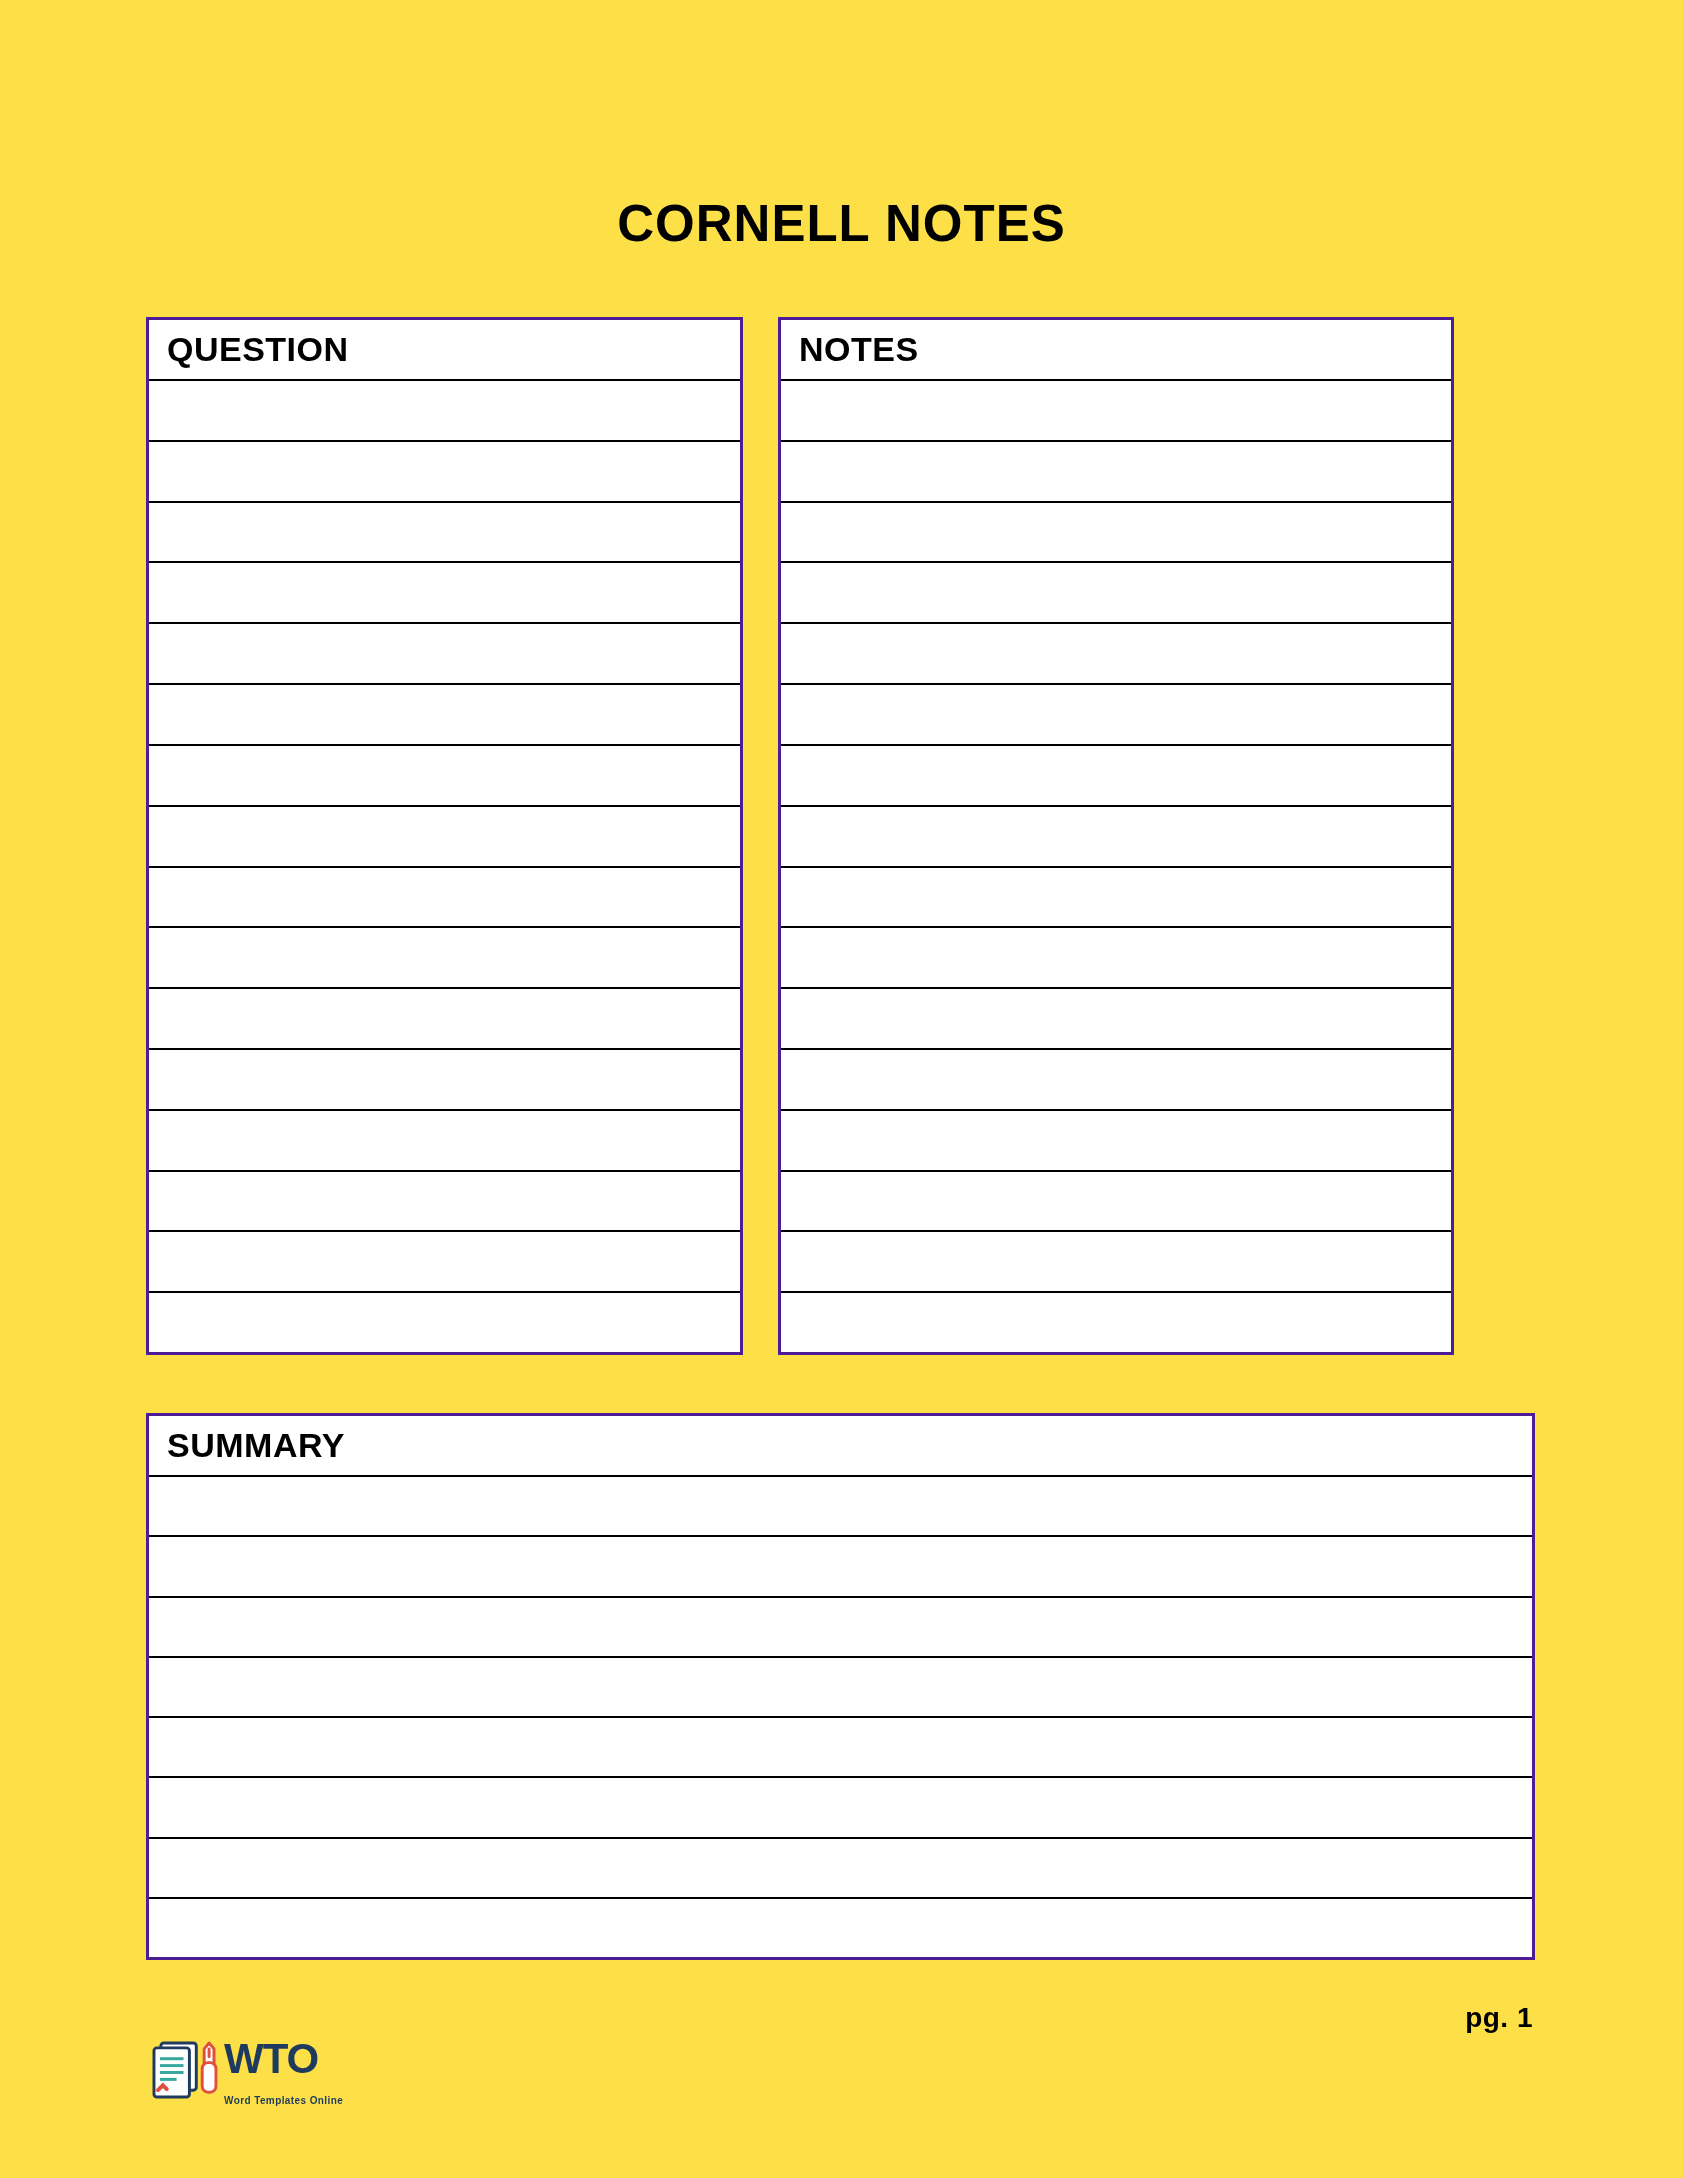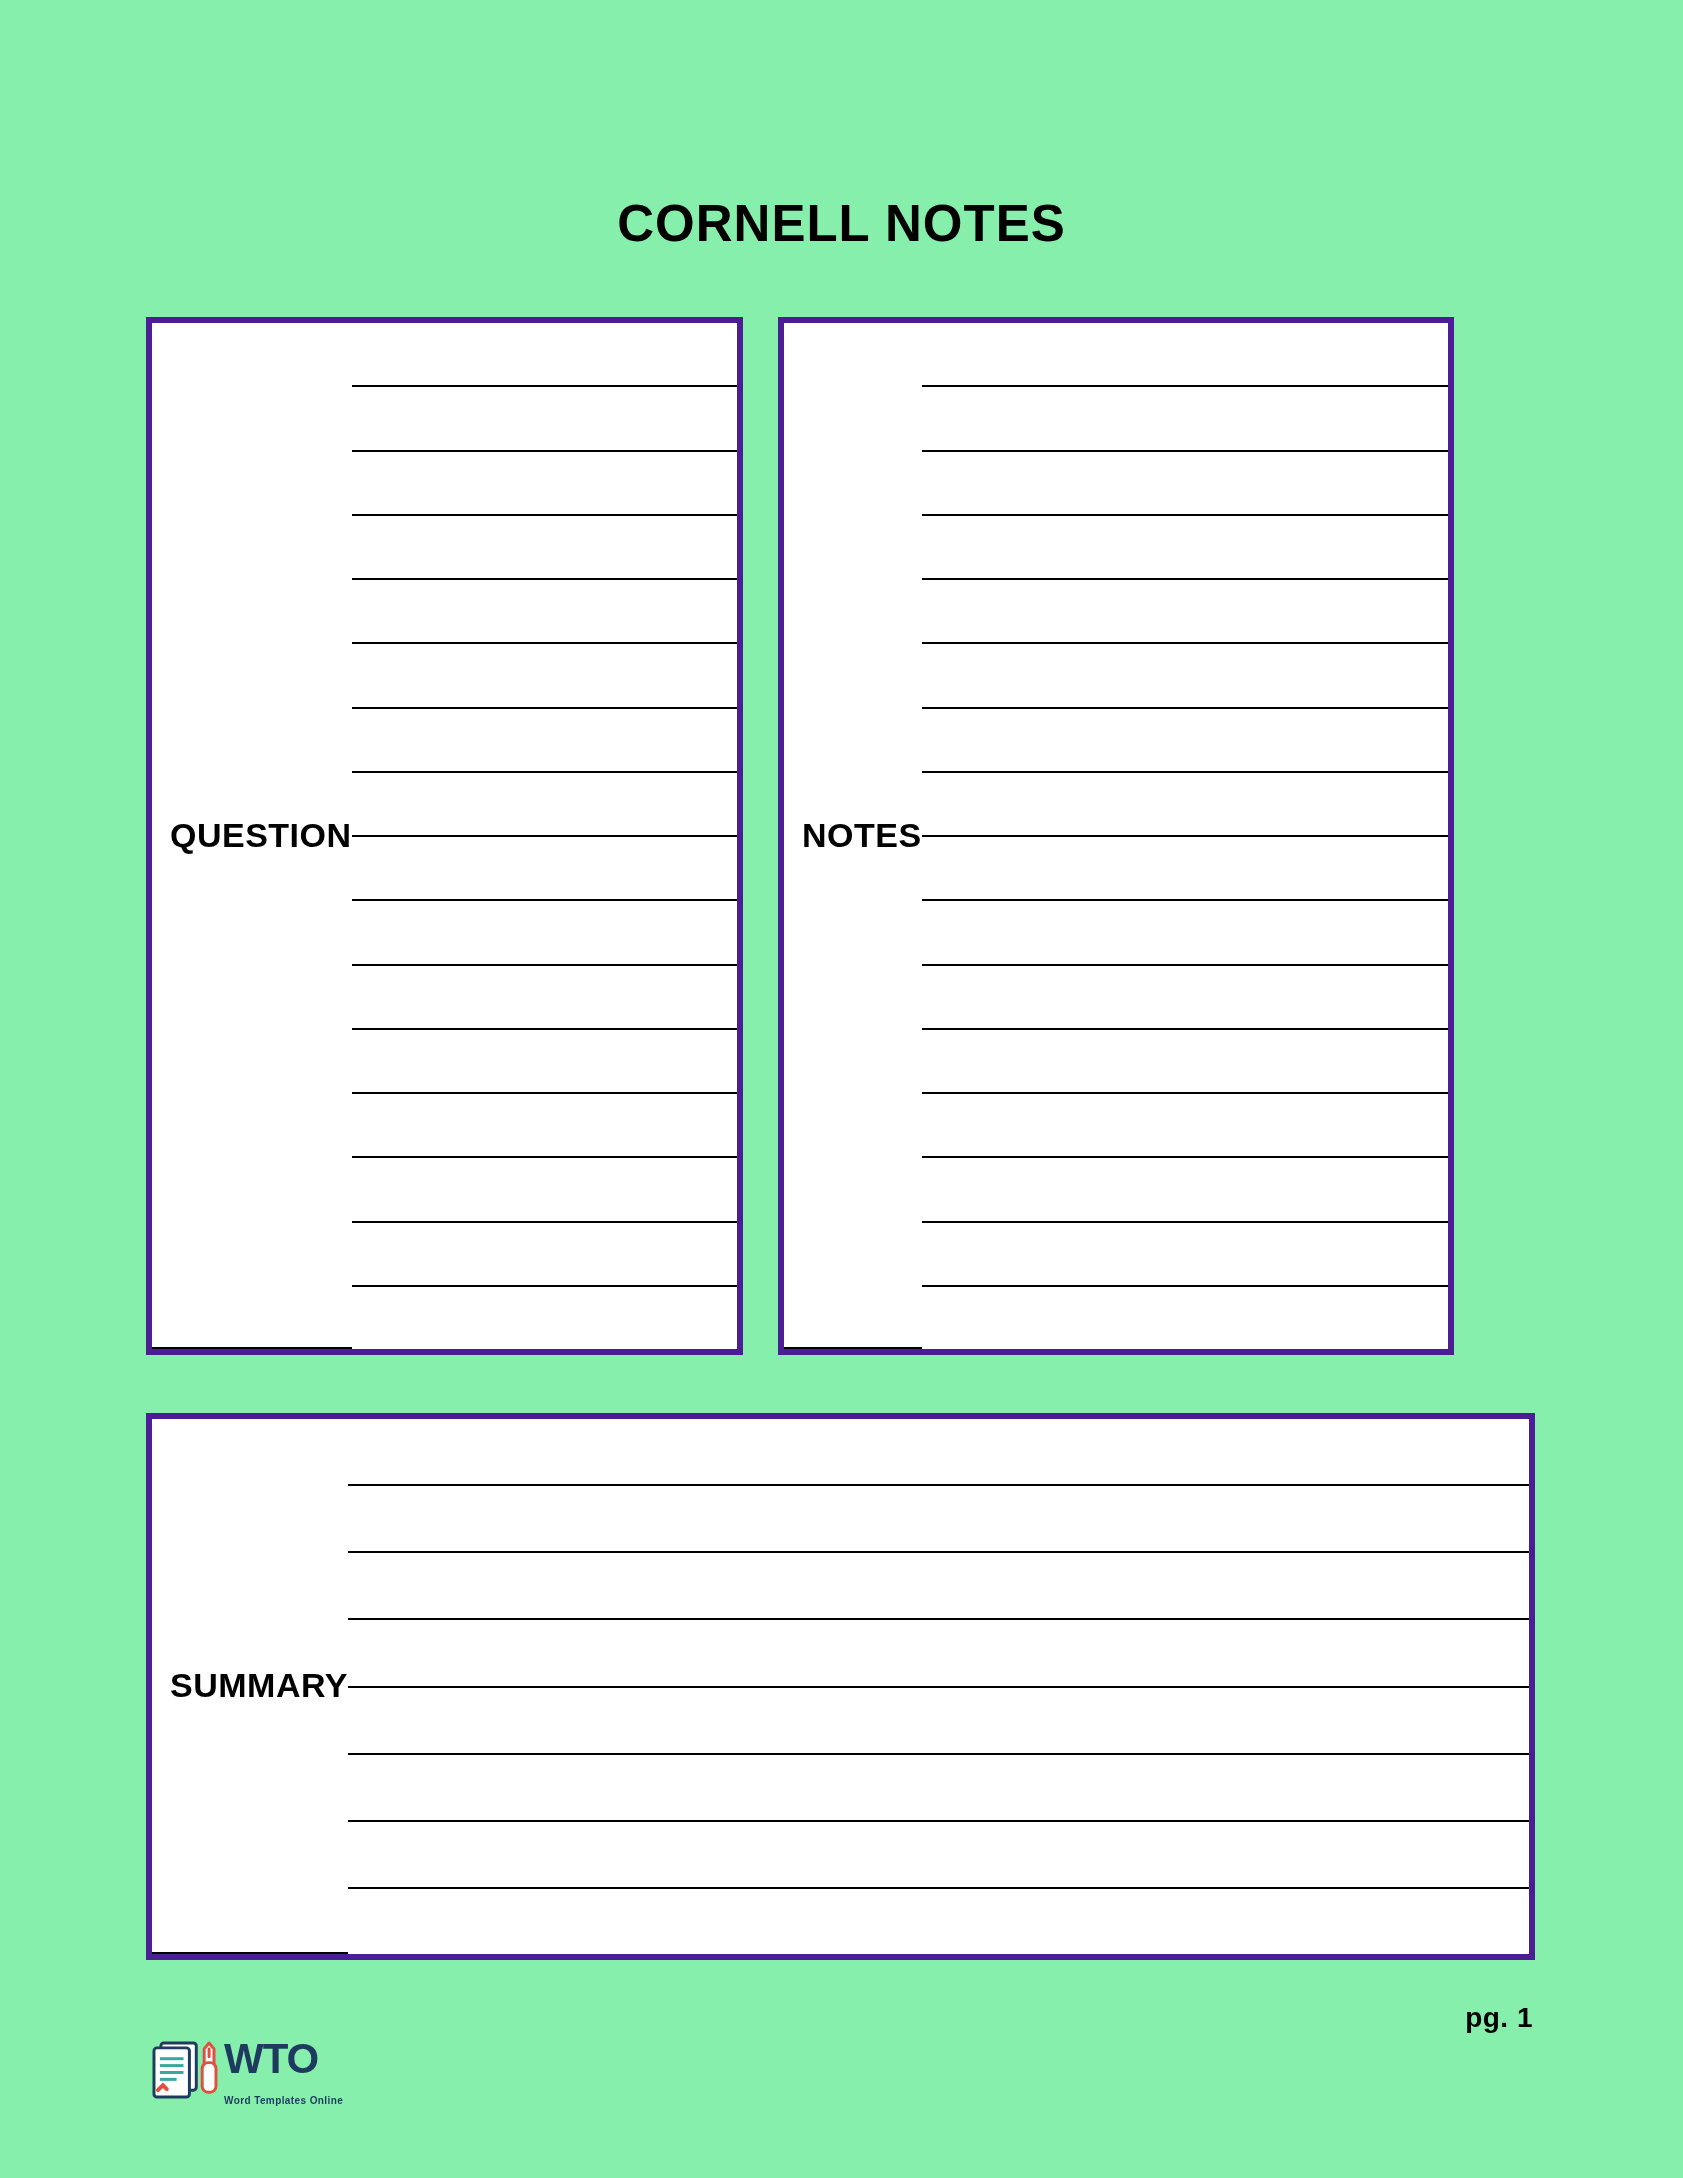--- a/index.html
+++ b/index.html
@@ -1,26 +1,26 @@
 <!DOCTYPE html>
 <html><head>
 <meta charset="utf-8">
 <style>
   html,body{margin:0;padding:0;background:#ffffff;}
   .page{
-    position:relative;width:1683px;height:2178px;background:#86efac;
+    position:relative;width:1683px;height:2178px;background:#fde047;
     font-family:"Liberation Sans",sans-serif;color:#000;overflow:hidden;
   }
   .title{
     position:absolute;left:0;top:194px;width:100%;text-align:center;
     font-size:51px;font-weight:bold;letter-spacing:1px;
   }
   .tbl{
-    position:absolute;box-sizing:border-box;border:6px solid #4c1d95;
-    display:flex;flex-direction:row;background:#fff;
+    position:absolute;box-sizing:border-box;border:3px solid #4c1d95;
+    display:flex;flex-direction:column;background:#fff;
   }
   .tbl-header{
     flex:0 0 59px;border-bottom:2px solid #000;
     display:flex;align-items:center;padding-left:18px;
     font-size:34px;font-weight:bold;letter-spacing:0.5px;
   }
   .tbl-body{flex:1 1 auto;display:flex;flex-direction:column;}
   .trow{flex:1 1 0;border-bottom:2px solid #000;}
   .trow:last-child{border-bottom:none;}
   #question-table{left:146px;top:317px;width:597px;height:1038px;}

